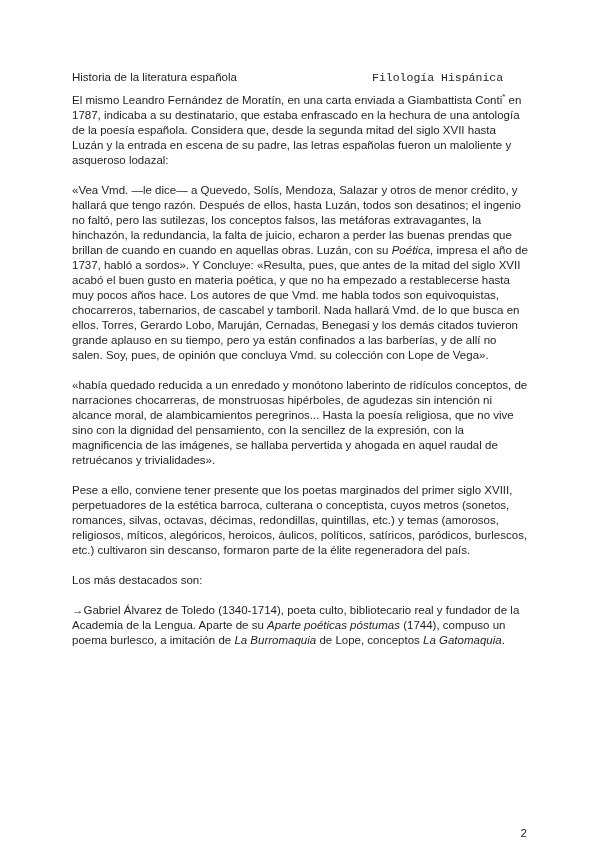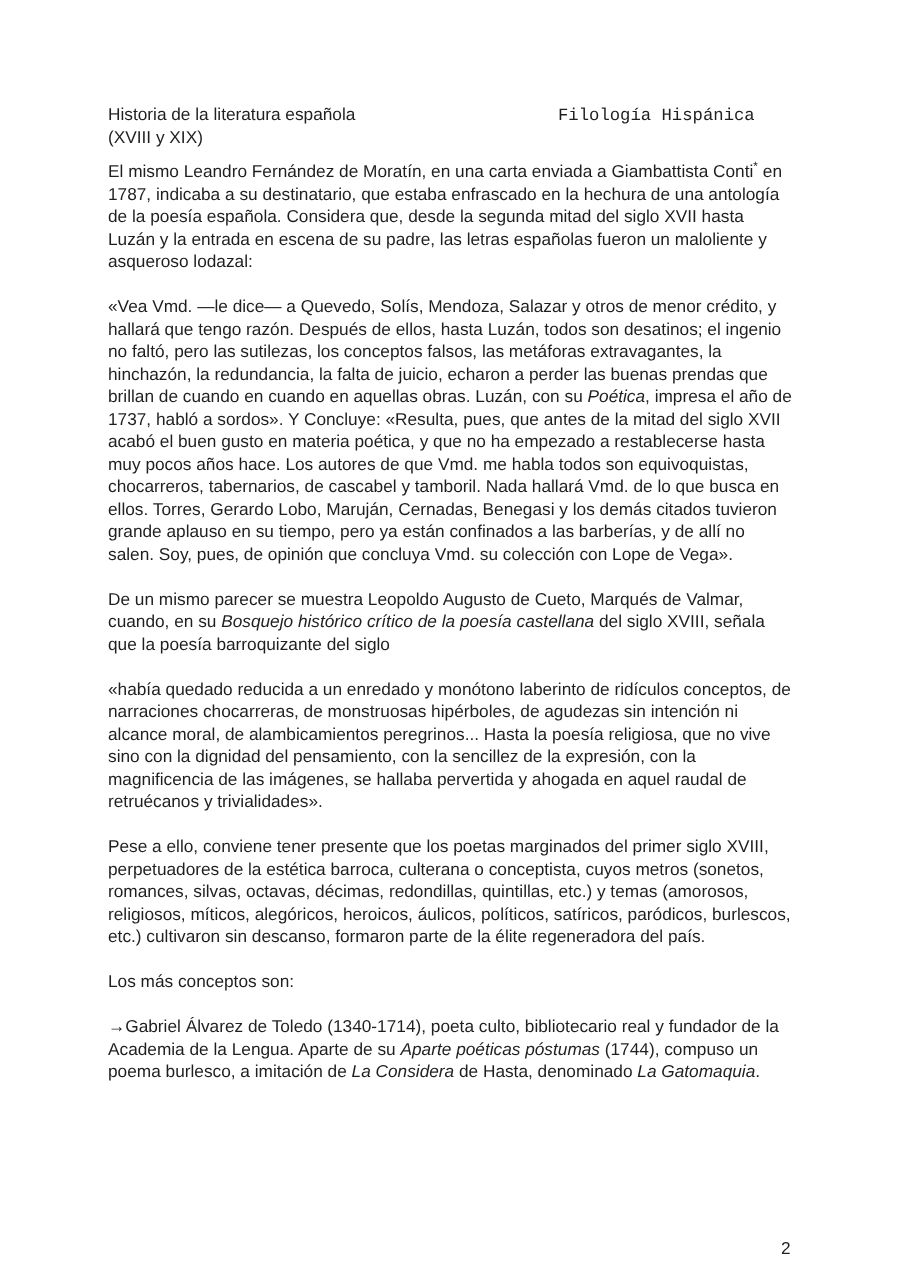--- a/index.html
+++ b/index.html
@@ -49,26 +49,24 @@
     top: 792px;
     right: 73px;
   }
 </style>
 </head>
 <body>
 
 <div class="page">
   <div class="doc-header">
     <div class="hdr-line">Historia de la literatura española</div>
-    <div class="hdr-line">(XVIII y XIX)</div>
     <div class="hdr-right">Filología Hispánica</div>
   </div>
   <div class="doc-body">
       <p class="para"><span>El mismo Leandro Fernández de Moratín, en una carta enviada a Giambattista Conti</span><sup>*</sup><span> en 1787, indicaba a su destinatario, que estaba enfrascado en la hechura de una antología de la poesía española. Considera que, desde la segunda mitad del siglo XVII hasta Luzán y la entrada en escena de su padre, las letras españolas fueron un maloliente y asqueroso lodazal:</span></p>
       <p class="para"><span>«Vea Vmd. —le dice— a Quevedo, Solís, Mendoza, Salazar y otros de menor crédito, y hallará que tengo razón. Después de ellos, hasta Luzán, todos son desatinos; el ingenio no faltó, pero las sutilezas, los conceptos falsos, las metáforas extravagantes, la hinchazón, la redundancia, la falta de juicio, echaron a perder las buenas prendas que brillan de cuando en cuando en aquellas obras. Luzán, con su </span><span class="it">Poética</span><span>, impresa el año de 1737, habló a sordos». Y Concluye: «Resulta, pues, que antes de la mitad del siglo XVII acabó el buen gusto en materia poética, y que no ha empezado a restablecerse hasta muy pocos años hace. Los autores de que Vmd. me habla todos son equivoquistas, chocarreros, tabernarios, de cascabel y tamboril. Nada hallará Vmd. de lo que busca en ellos. Torres, Gerardo Lobo, Maruján, Cernadas, Benegasi y los demás citados tuvieron grande aplauso en su tiempo, pero ya están confinados a las barberías, y de allí no salen. Soy, pues, de opinión que concluya Vmd. su colección con Lope de Vega».</span></p>
-      <p class="para"><span>De un mismo parecer se muestra Leopoldo Augusto de Cueto, Marqués de Valmar, cuando, en su </span><span class="it">Bosquejo histórico crítico de la poesía castellana</span><span> del siglo XVIII, señala que la poesía barroquizante del siglo</span></p>
       <p class="para"><span>«había quedado reducida a un enredado y monótono laberinto de ridículos conceptos, de narraciones chocarreras, de monstruosas hipérboles, de agudezas sin intención ni alcance moral, de alambicamientos peregrinos... Hasta la poesía religiosa, que no vive sino con la dignidad del pensamiento, con la sencillez de la expresión, con la magnificencia de las imágenes, se hallaba pervertida y ahogada en aquel raudal de retruécanos y trivialidades».</span></p>
       <p class="para"><span>Pese a ello, conviene tener presente que los poetas marginados del primer siglo XVIII, perpetuadores de la estética barroca, culterana o conceptista, cuyos metros (sonetos, romances, silvas, octavas, décimas, redondillas, quintillas, etc.) y temas (amorosos, religiosos, míticos, alegóricos, heroicos, áulicos, políticos, satíricos, paródicos, burlescos, etc.) cultivaron sin descanso, formaron parte de la élite regeneradora del país.</span></p>
-      <p class="para"><span>Los más conceptos son:</span></p>
-      <p class="para"><span>→Gabriel Álvarez de Toledo (1340-1714), poeta culto, bibliotecario real y fundador de la Academia de la Lengua. Aparte de su </span><span class="it">Aparte poéticas póstumas</span><span> (1744), compuso un poema burlesco, a imitación de </span><span class="it">La Considera</span><span> de Hasta, denominado </span><span class="it">La Gatomaquia</span><span>.</span></p>
+      <p class="para"><span>Los más destacados son:</span></p>
+      <p class="para"><span>→Gabriel Álvarez de Toledo (1340-1714), poeta culto, bibliotecario real y fundador de la Academia de la Lengua. Aparte de su </span><span class="it">Aparte poéticas póstumas</span><span> (1744), compuso un poema burlesco, a imitación de </span><span class="it">La Burromaquia</span><span> de Lope, conceptos </span><span class="it">La Gatomaquia</span><span>.</span></p>
     </div>
   <div class="page-number">2</div>
 </div>
 
 </body></html>

